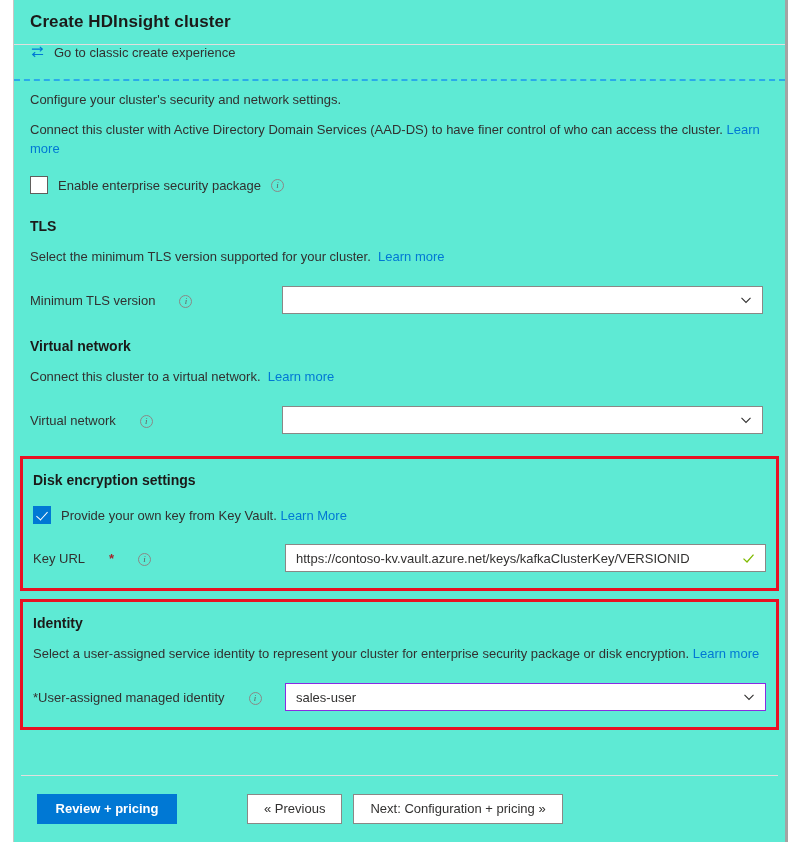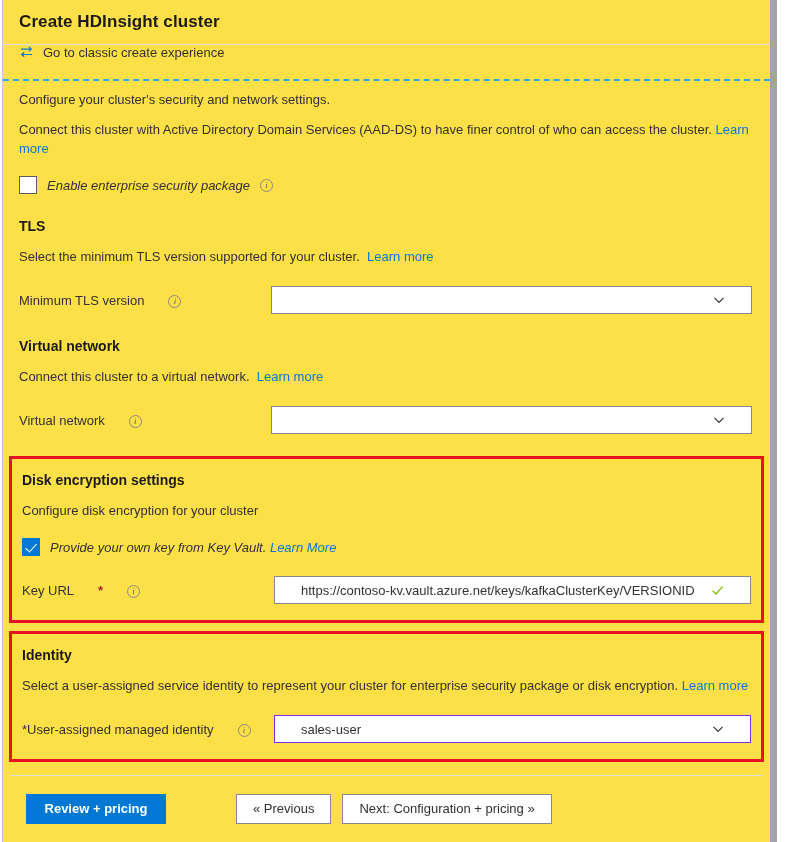--- a/index.html
+++ b/index.html
@@ -10,25 +10,25 @@
   body {
     width: 798px; height: 842px;
     font-family: "Liberation Sans", sans-serif;
     font-size: 13px;
     color: #323130;
     overflow: hidden;
   }
 
   .blade {
     position: absolute;
-    left: 2px; top: 0;
+    left: 13px; top: 0;
     width: 775px; height: 842px;
     border-left: 1px solid #c8c6c4;
-    border-right: 7px solid #a3a3a3;
-    background: #fde047;
+    border-right: 3px solid #a3a3a3;
+    background: #5eead4;
   }
 
   
   .title-bar {
     height: 45px;
     display: flex; align-items: center;
     padding: 0 16px;
     border-bottom: 1px solid #e1dfdd;
   }
   .title-text {
@@ -87,21 +87,20 @@
     color: #0078d4;
     text-decoration: none;
     cursor: pointer;
   }
 
   
   .cb-row {
     display: flex; align-items: center;
     margin-top: 18px;
     gap: 10px;
-    font-style: italic;
   }
   .cbox {
     width: 18px; height: 18px;
     border: 1px solid #605e5c;
     background: #ffffff;
     flex: 0 0 auto;
     cursor: pointer;
     position: relative;
   }
   .cbox.checked {
@@ -156,21 +155,21 @@
     flex: 0 0 auto;
   }
   .req { color: #a4262c; font-weight: 600; }
 
   .ctrl {
     width: 481px;
     height: 28px;
     border: 1px solid #8a8886;
     background: #ffffff;
     display: flex; align-items: center;
-    padding: 0 26px;
+    padding: 0 10px;
     font-size: 13px;
     color: #323130;
     position: relative;
     cursor: pointer;
   }
   .ctrl.purple { border-color: #8a2be2; }
   .ctrl .val { flex: 1 1 auto; overflow: hidden; white-space: nowrap; }
 
   .chev {
     width: 12px; height: 12px;
@@ -303,21 +302,20 @@
         <span class="chev">
           <svg viewBox="0 0 12 12" width="12" height="12" xmlns="http://www.w3.org/2000/svg">
             <path d="M1.5 3.8 L6 8.4 L10.5 3.8" fill="none" stroke="#323130" stroke-width="1.1"></path>
           </svg>
         </span>
       </div>
     </div>
 
     <div class="hl" id="disk-box">
       <div class="sec-title">Disk encryption settings</div>
-      <p class="sec-desc">Configure disk encryption for your cluster</p>
       <div class="cb-row">
         <span class="cbox checked"></span>
         <span class="cb-label">
           <span>Provide your own key from Key Vault.</span>
           <a class="lnk">Learn More</a>
         </span>
       </div>
       <div class="field-row">
         <span class="field-label">
           <span>Key URL</span>

